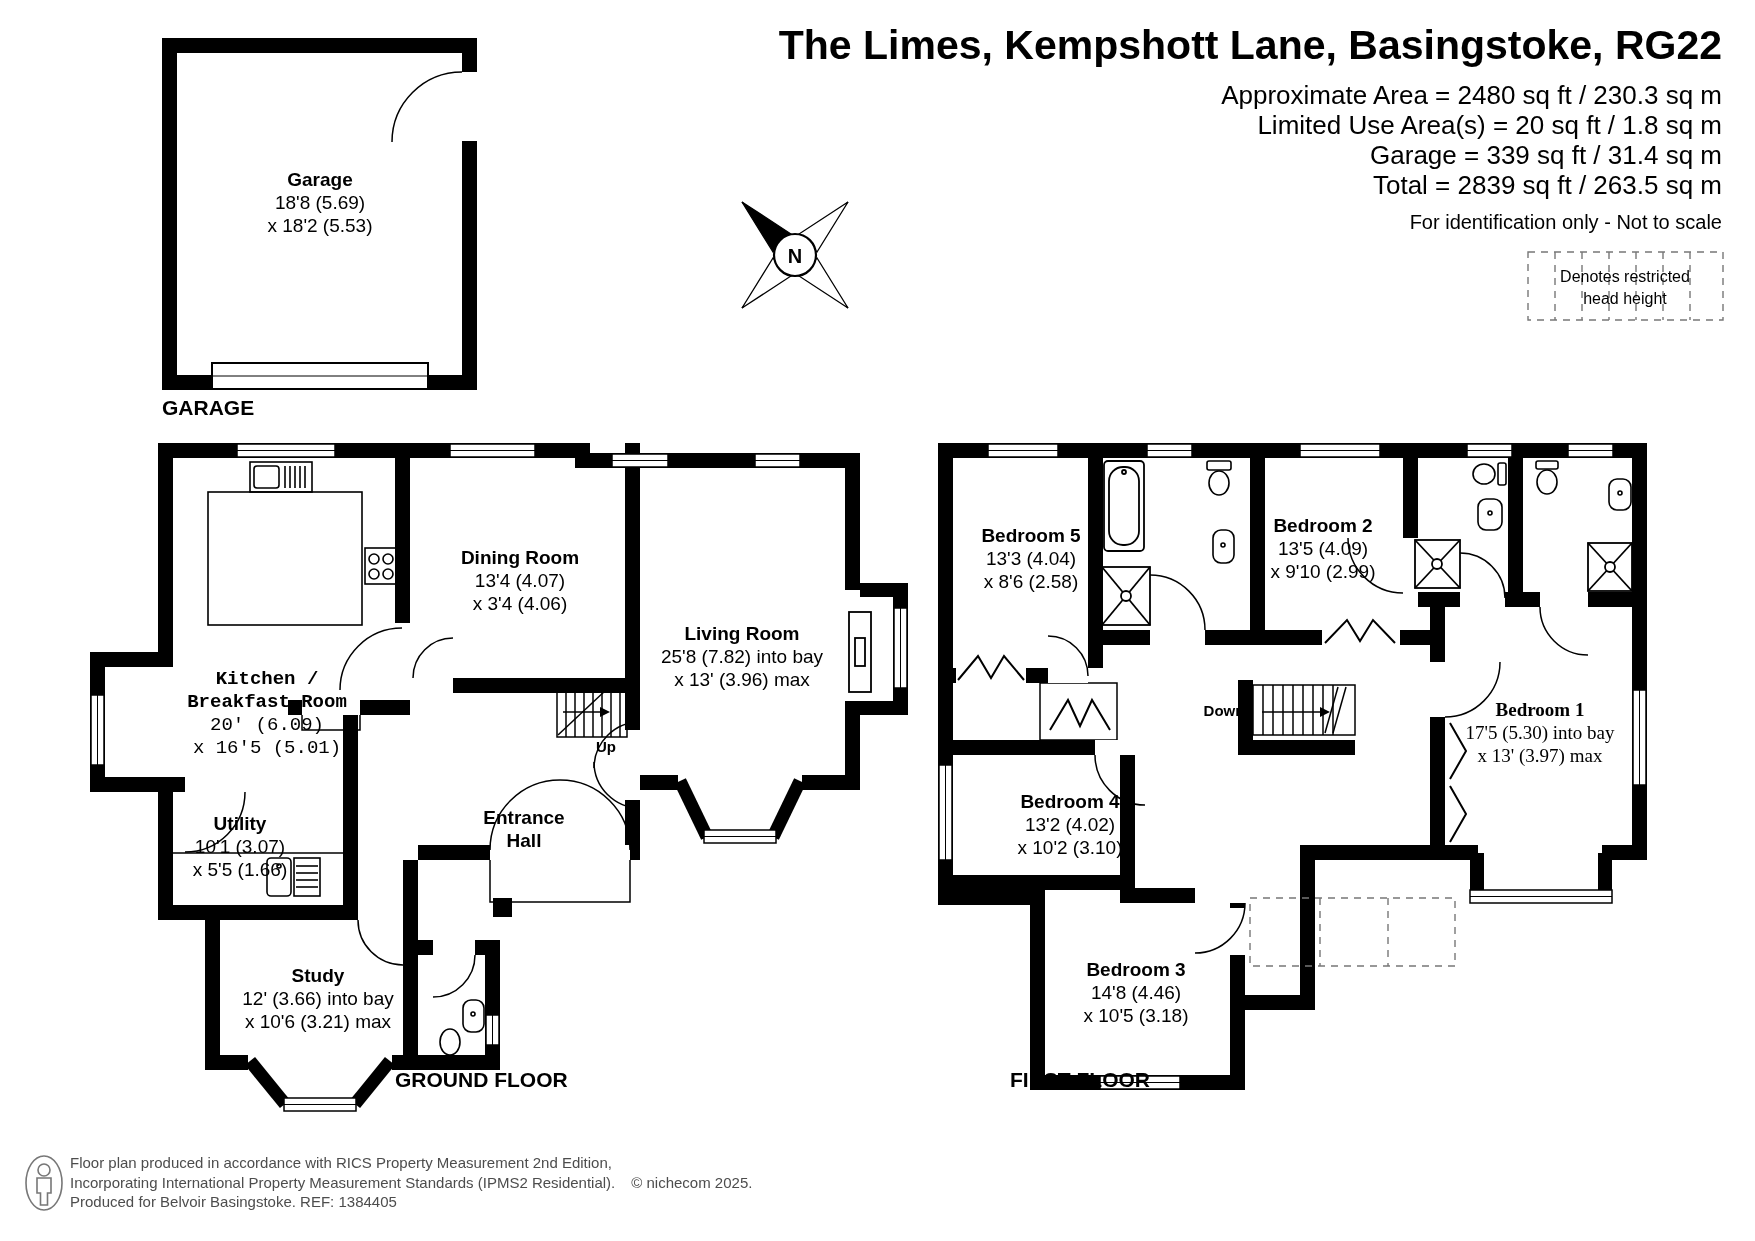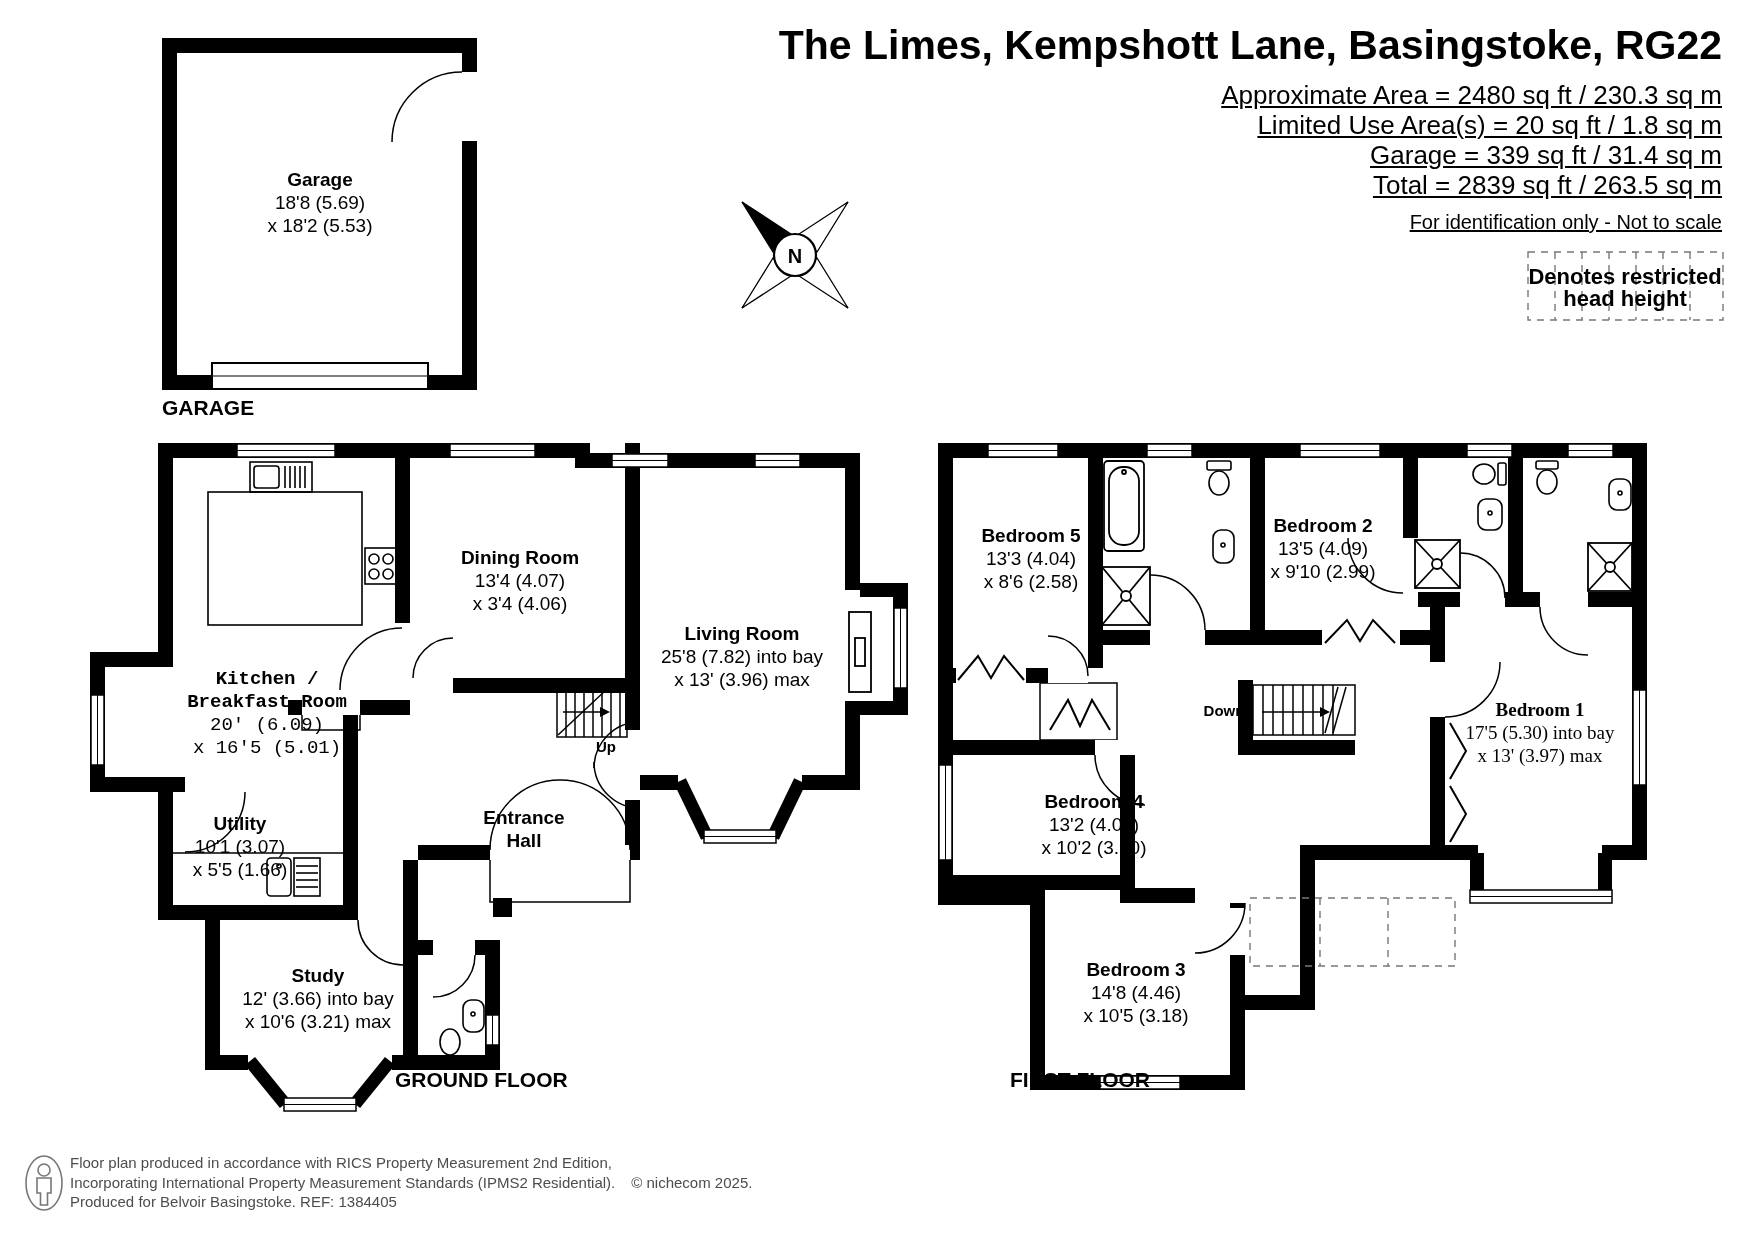--- a/index.html
+++ b/index.html
@@ -3,23 +3,23 @@
 <meta charset="utf-8">
 <style>
   html,body{margin:0;padding:0;background:#fff;}
   body{width:1755px;height:1241px;position:relative;font-family:"Liberation Sans",sans-serif;color:#000;overflow:hidden;}
   #stage{position:absolute;inset:0;width:1755px;height:1095px;}
   svg{position:absolute;left:0;top:0;}
   .lbl{position:absolute;transform:translateX(-50%);text-align:center;font-size:19px;line-height:23px;white-space:nowrap;}
   .rn{font-weight:bold;}
   .cap{position:absolute;font-weight:bold;font-size:21px;white-space:nowrap;}
   .title{position:absolute;right:33px;top:22px;font-weight:bold;font-size:41px;white-space:nowrap;}
-  .areas{position:absolute;right:33px;top:80px;text-align:right;font-size:26px;line-height:30px;white-space:nowrap;text-decoration:underline;}
+  .areas{position:absolute;right:33px;top:80px;text-align:right;font-size:26px;line-height:30px;white-space:nowrap;}
   .areas .note{font-size:20px;margin-top:7px;}
-  .legendtxt{position:absolute;left:1625px;transform:translateX(-50%);text-align:center;font-weight:bold;font-size:22px;line-height:22px;top:266px;white-space:nowrap;}
+  .legendtxt{position:absolute;left:1625px;transform:translateX(-50%);text-align:center;font-weight:normal;font-size:16px;line-height:22px;top:266px;white-space:nowrap;}
   .stairlbl{position:absolute;transform:translateX(-50%);font-weight:bold;font-size:15px;white-space:nowrap;}
   .footer{position:absolute;left:70px;top:1153px;font-size:15px;line-height:19.5px;color:#4d4d4d;white-space:nowrap;}
   .footer .cop{margin-left:16px;}
 </style>
 </head>
 <body>
 
 <div id="stage">
 
 <svg width="1755" height="1241" viewBox="0 0 1755 1241">
@@ -454,21 +454,21 @@
 <div class="lbl" style="left:1323px;top:514px;">
   <div class="rn">Bedroom 2</div>
   <div>13'5 (4.09)</div>
   <div>x 9'10 (2.99)</div>
 </div>
 <div class="lbl" style="left:1540px;top:698px;font-family:Liberation Serif, serif;">
   <div class="rn">Bedroom 1</div>
   <div>17'5 (5.30) into bay</div>
   <div>x 13' (3.97) max</div>
 </div>
-<div class="lbl" style="left:1094px;top:790px;">
+<div class="lbl" style="left:1070px;top:790px;">
   <div class="rn">Bedroom 4</div>
   <div>13'2 (4.02)</div>
   <div>x 10'2 (3.10)</div>
 </div>
 <div class="lbl" style="left:1136px;top:958px;">
   <div class="rn">Bedroom 3</div>
   <div>14'8 (4.46)</div>
   <div>x 10'5 (3.18)</div>
 </div>
 <div class="stairlbl" style="left:1224px;top:702px;">Down</div>

